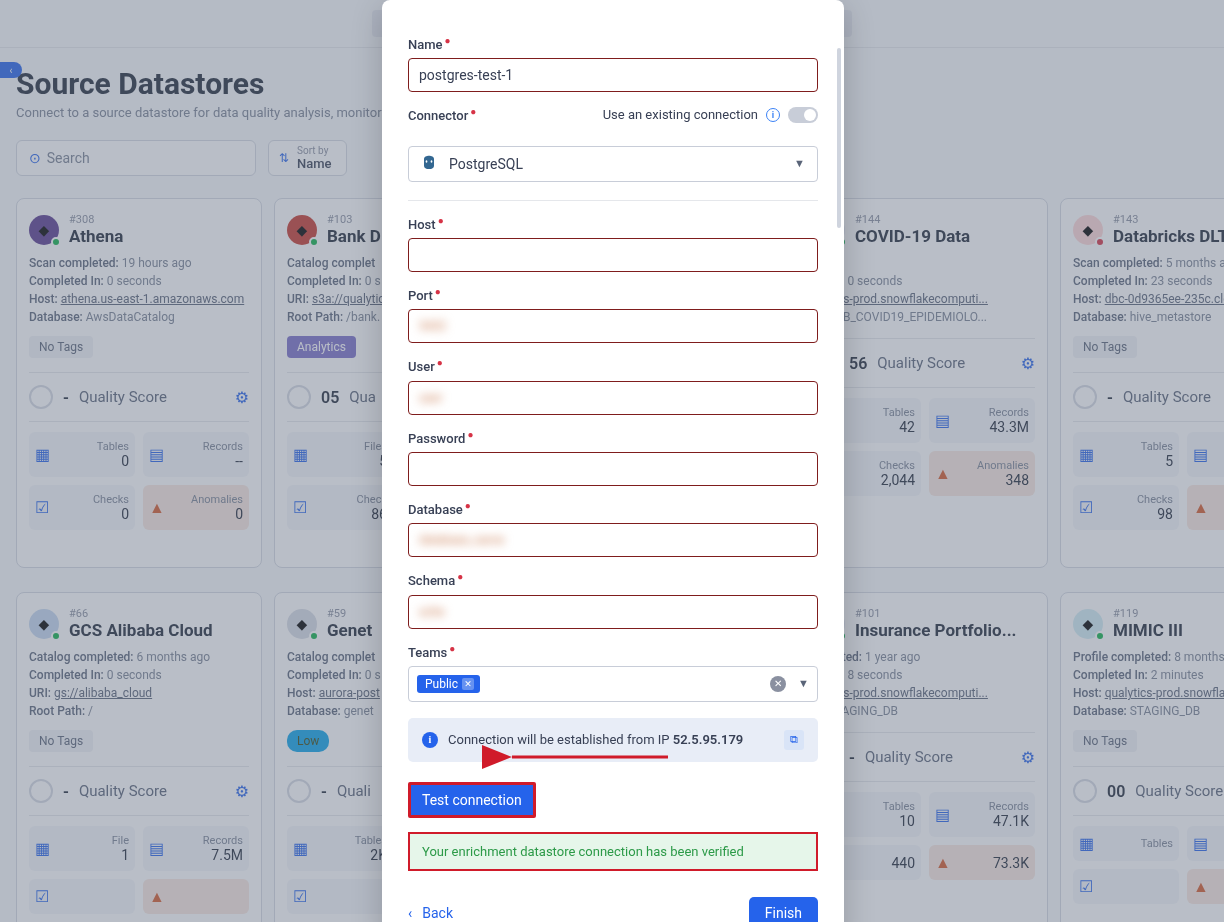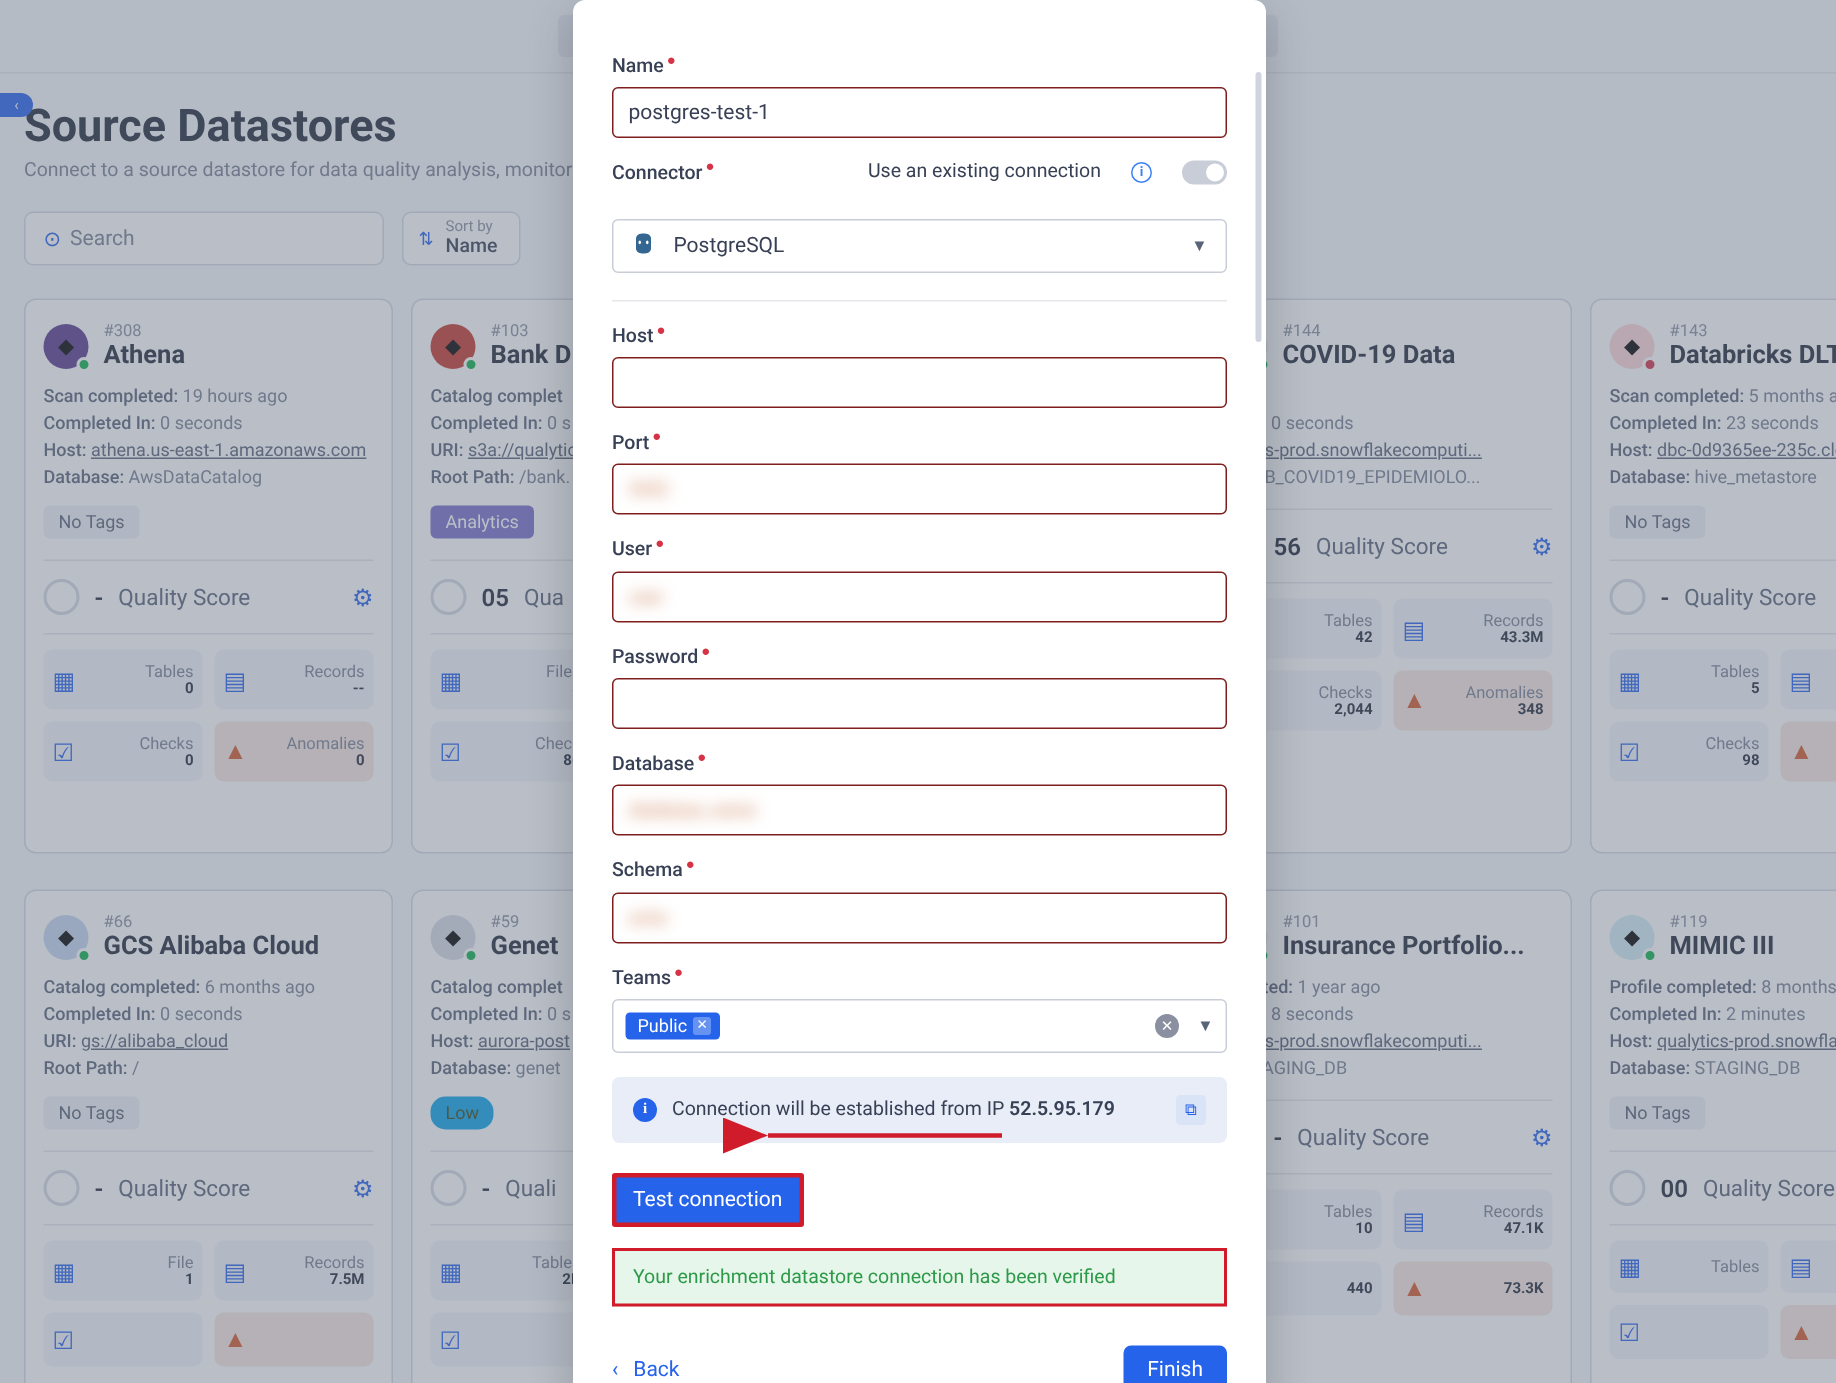--- a/index.html
+++ b/index.html
@@ -38,36 +38,36 @@
 .quality-score { font-size: 16px; font-weight: 600; color: #222a3a; }
 .quality-label { font-size: 15px; color: #5a6478; }
 .quality-icon { margin-left: auto; color: #2563eb; }
 .stats-grid { display: grid; grid-template-columns: 1fr 1fr; gap: 8px; padding-top: 10px; border-top: 1px solid #e5e7eb; }
 .stat-cell { display: flex; align-items: center; gap: 8px; padding: 8px 6px; background: #f4f6fa; border-radius: 6px; }
 .stat-cell.warn { background: #f9e8e0; }
 .stat-icon { color: #2563eb; font-size: 16px; }
 .stat-icon.warn { color: #d65a2b; }
 .stat-info { margin-left: auto; text-align: right; }
 .stat-lbl { font-size: 11px; color: #7a8394; }
-.stat-val { font-size: 10px; font-weight: 700; color: #222a3a; }
+.stat-val { font-size: 14px; font-weight: 400; color: #222a3a; }
 
 
 .overlay { position: absolute; inset: 0; background: rgba(100,110,130,0.45); }
 
 
 .modal { position: absolute; left: 382px; top: 0; width: 462px; background: white; border-radius: 8px; box-shadow: 0 8px 32px rgba(0,0,0,.2); padding: 35px 26px 18px; }
 .modal-scroll { position: absolute; right: 3px; top: 48px; width: 4px; height: 180px; background: #cfd4de; border-radius: 2px; }
 .form-group { margin-bottom: 14px; }
 .form-label { font-size: 13px; color: #384055; font-weight: 500; margin-bottom: 6px; display: block; }
 .req-dot { color: #d63346; font-size: 10px; vertical-align: super; margin-left: 2px; }
 .form-input { width: 100%; height: 34px; border: 1px solid #7f1d1d; border-radius: 4px; padding: 0 10px; font-size: 14px; color: #384055; }
 .form-select { width: 100%; height: 36px; border: 1px solid #c8cdd8; border-radius: 4px; padding: 0 10px; display: flex; align-items: center; gap: 10px; font-size: 14px; color: #384055; position: relative; }
 .form-select .caret { position: absolute; right: 12px; font-size: 11px; color: #5a6478; }
 .connector-row { display: flex; align-items: center; justify-content: space-between; margin-bottom: 22px; }
-.existing-conn { display: flex; align-items: center; gap: 20px; font-size: 13px; color: #384055; justify-content: flex-end; }
+.existing-conn { display: flex; align-items: center; gap: 8px; font-size: 13px; color: #384055; justify-content: flex-end; }
 .info-circle { width: 14px; height: 14px; border-radius: 50%; border: 1.5px solid #3b82f6; color: #3b82f6; font-size: 9px; display: flex; align-items: center; justify-content: center; font-weight: bold; }
 .toggle { width: 30px; height: 16px; background: #c8cdd8; border-radius: 8px; position: relative; }
 .toggle::after { content: ''; position: absolute; right: 2px; top: 2px; width: 12px; height: 12px; border-radius: 50%; background: white; }
 .hr-sep { border: none; border-top: 1px solid #e5e7eb; margin: 18px 0 14px; }
 .teams-box { width: 100%; min-height: 36px; border: 1px solid #c8cdd8; border-radius: 4px; padding: 4px 8px; display: flex; align-items: center; gap: 6px; }
 .team-chip { background: #2563eb; color: white; padding: 2px 6px 2px 8px; border-radius: 3px; font-size: 12px; display: flex; align-items: center; gap: 4px; }
 .team-chip .x { background: rgba(255,255,255,.3); border-radius: 2px; width: 12px; height: 12px; display: flex; align-items: center; justify-content: center; font-size: 9px; }
 .teams-box .clear { margin-left: auto; background: #8a90a0; color: white; width: 16px; height: 16px; border-radius: 50%; font-size: 10px; display: flex; align-items: center; justify-content: center; }
 .teams-box .caret2 { font-size: 11px; color: #5a6478; margin-left: 6px; }
 .ip-banner { background: #e8edf7; border-radius: 5px; padding: 12px 14px; display: flex; align-items: center; gap: 10px; margin-top: 16px; font-size: 13px; color: #384055; }

